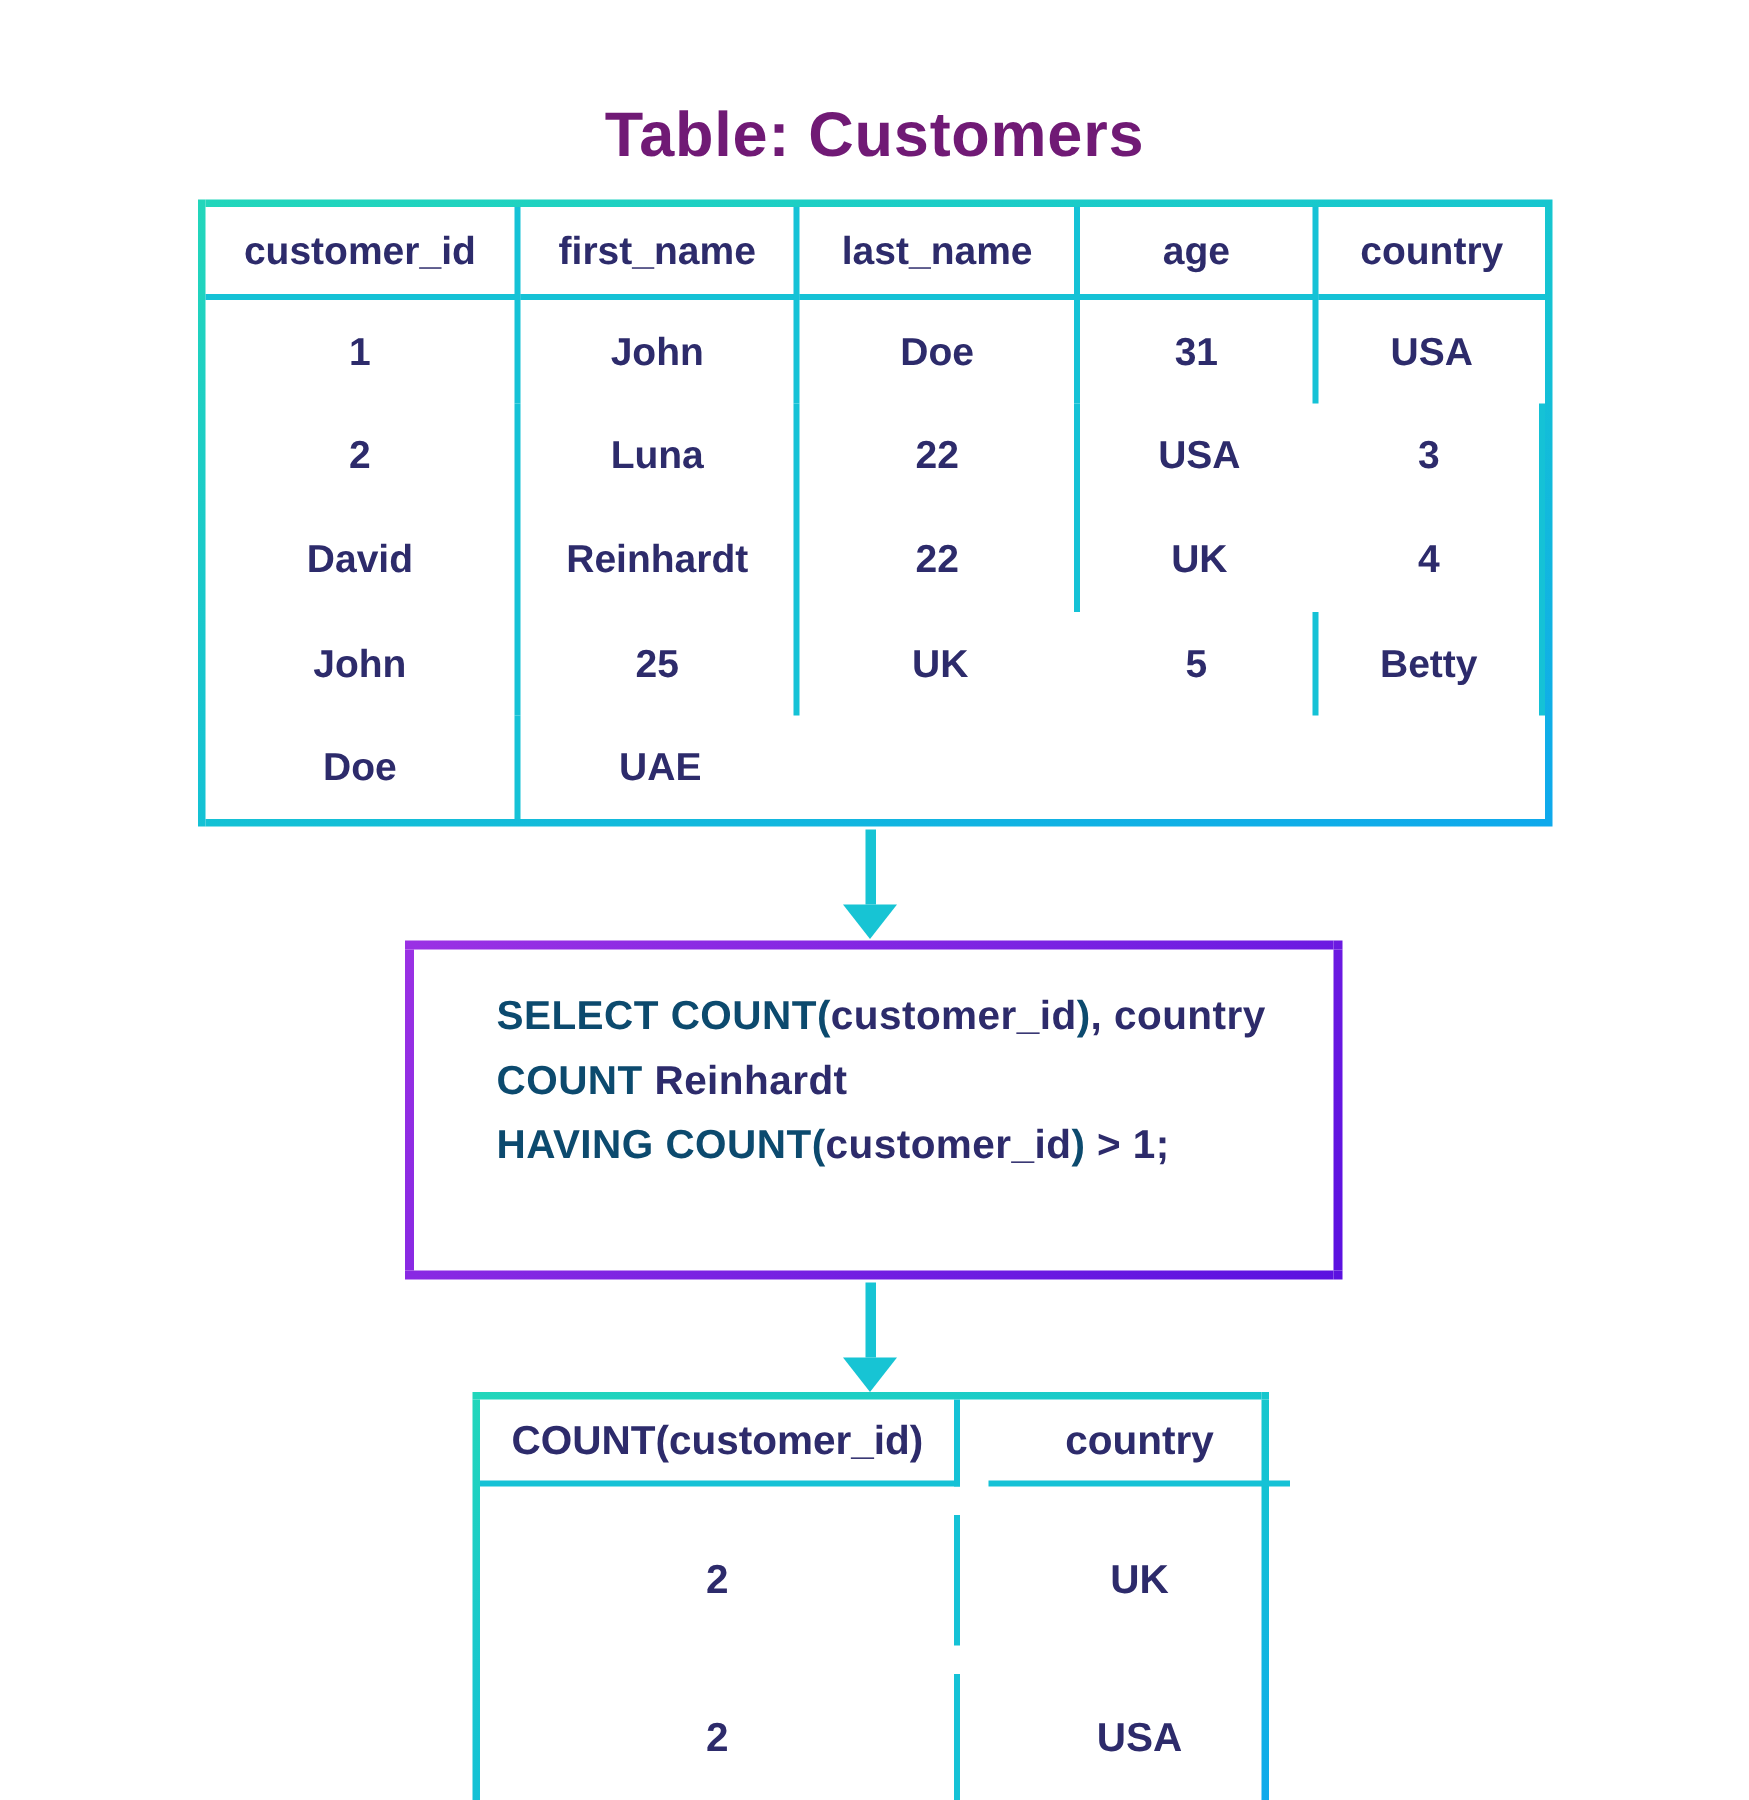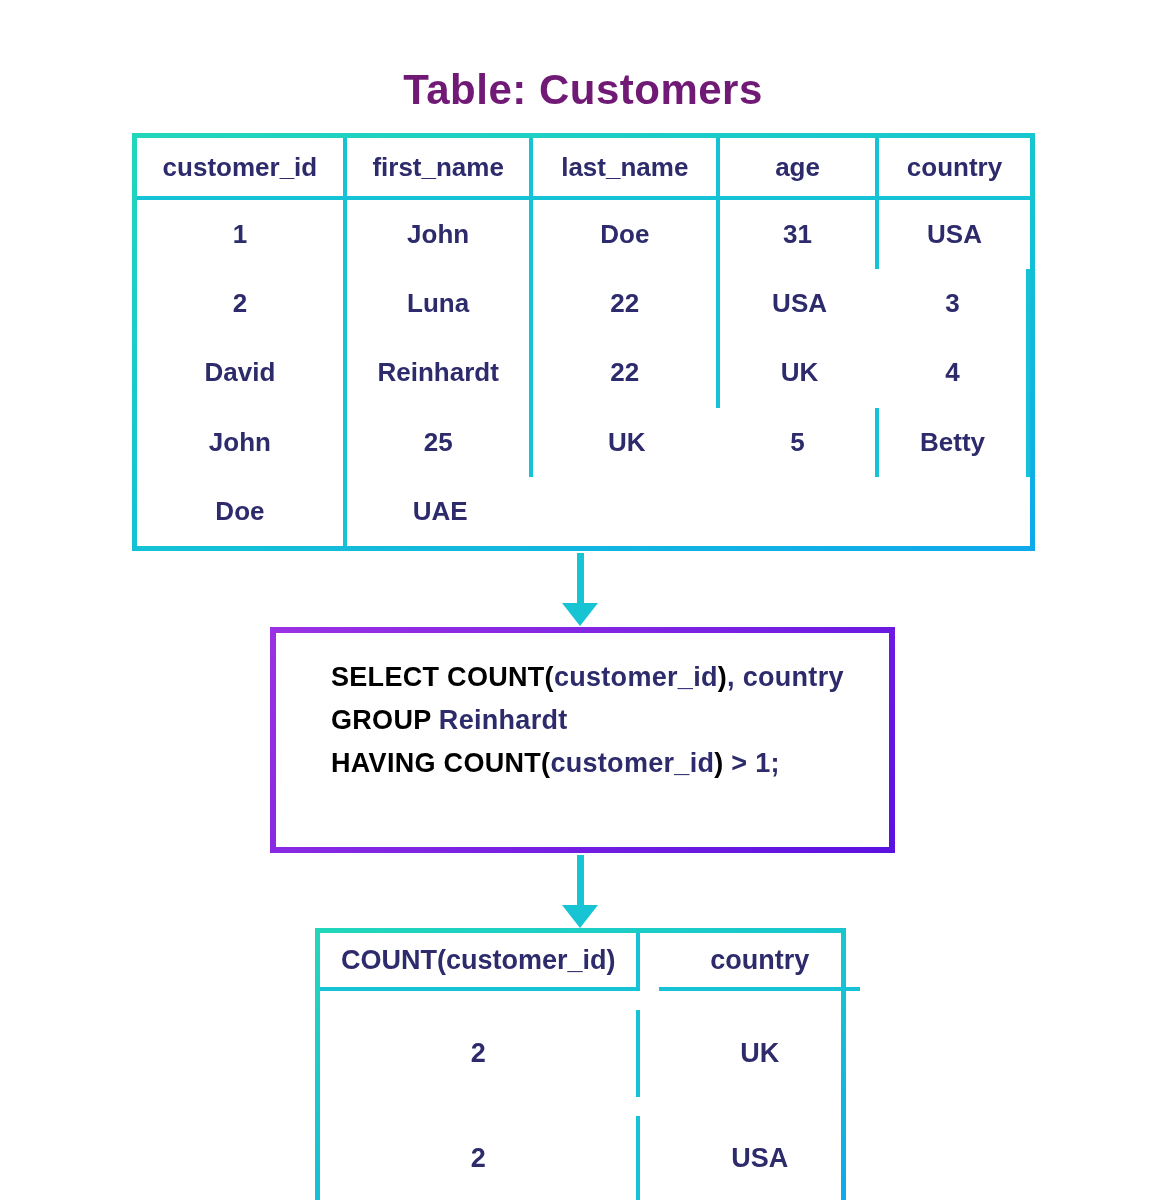--- a/index.html
+++ b/index.html
@@ -50,21 +50,21 @@
     border-image: linear-gradient(135deg, #9a31e4 0%, #7a22e2 50%, #5b11e0 100%) 1;
     padding: 23px 20px 0 55px;
   }
   .sql-line {
     font-size: 27px;
     line-height: 43px;
     white-space: pre;
     letter-spacing: 0.3px;
   }
   .sql-line span { white-space: pre; }
-  .sql-kw { color: #000000; }
+  .sql-kw { color: #0c4a6e; }
   .sql-id { color: #2d2b6b; }
 
   
   .arrow {
     position: absolute;
     width: 36px;
     display: flex; flex-direction: column; align-items: center;
   }
   .arrow-line { width: 7px; background: #17c4d4; flex: 1; }
   .arrow-head {
@@ -136,21 +136,21 @@
   <div class="cell last-col">UAE</div>
 </div>
 
 <div class="arrow arrow-1">
   <div class="arrow-line"></div>
   <div class="arrow-head"></div>
 </div>
 
 <div class="sql-box">
   <div class="sql-line"><span class="sql-kw">SELECT COUNT(</span><span class="sql-id">customer_id</span><span class="sql-kw">)</span><span class="sql-id">, country</span></div>
-  <div class="sql-line"><span class="sql-kw">GROUP </span><span class="sql-id">Reinhardt</span></div>
+  <div class="sql-line"><span class="sql-kw">COUNT </span><span class="sql-id">Reinhardt</span></div>
   <div class="sql-line"><span class="sql-kw">HAVING COUNT(</span><span class="sql-id">customer_id</span><span class="sql-kw">)</span><span class="sql-id"> &gt; 1;</span></div>
 </div>
 
 <div class="arrow arrow-2">
   <div class="arrow-line"></div>
   <div class="arrow-head"></div>
 </div>
 
 <div class="result-table">
   <div class="cell header">COUNT(customer_id)</div>

